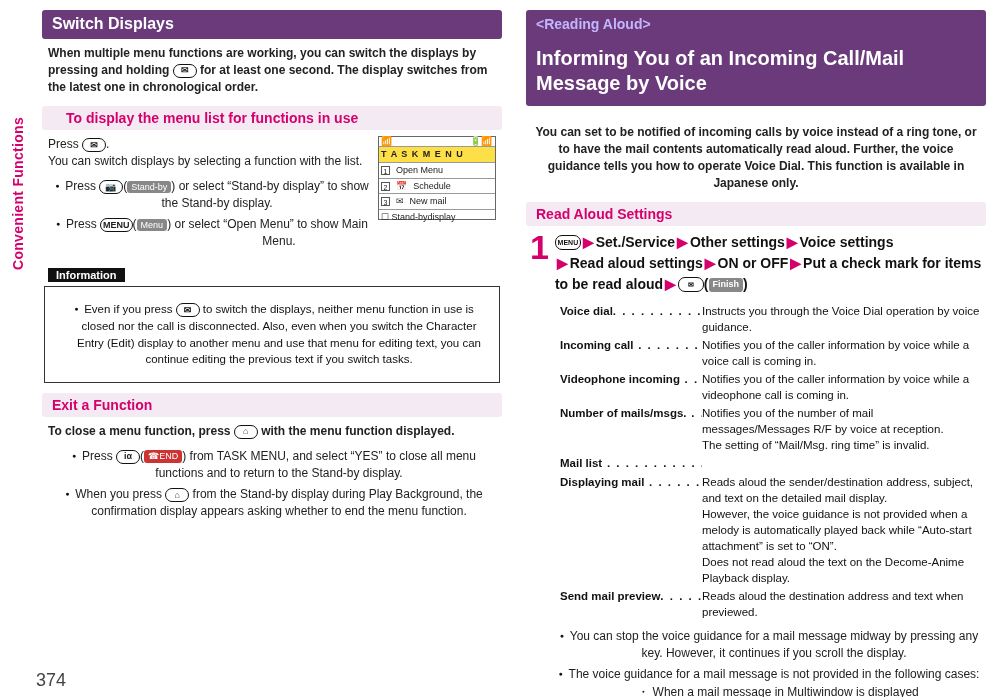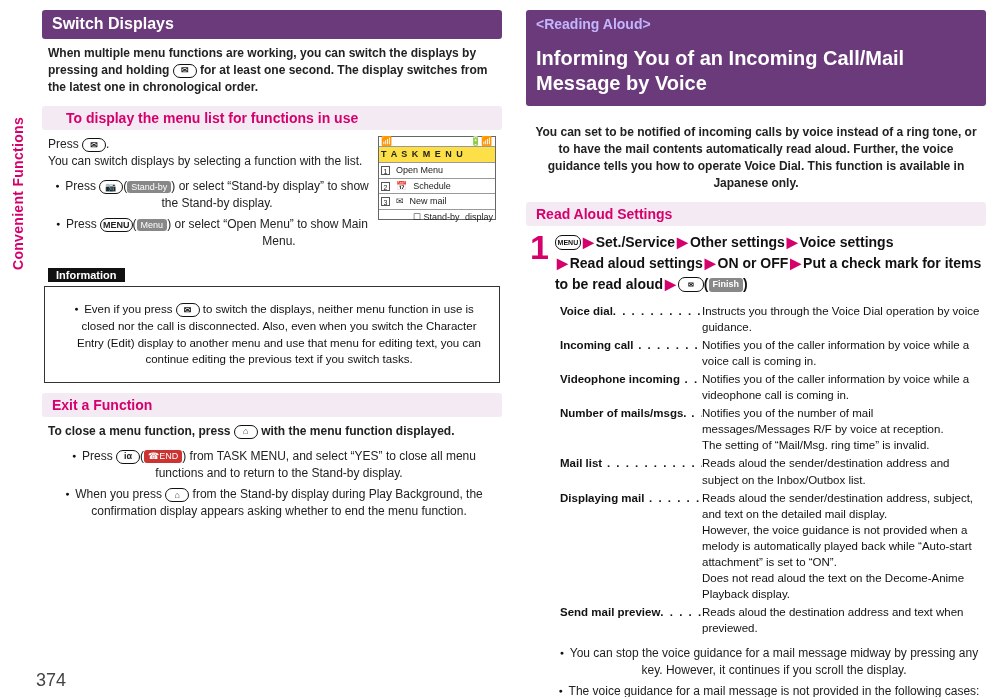--- a/index.html
+++ b/index.html
@@ -116,21 +116,21 @@
     float: right;
     width: 118px;
     height: 84px;
     border: 1px solid #666;
     margin: 0 0 4px 6px;
     background: #fff;
     font-size: 9px;
   }
   .phone-top { height: 10px; background: #fff; border-bottom:1px solid #999; display:flex; justify-content:space-between; padding:0 2px; align-items:center; }
   .phone-row { border-bottom: 1px solid #999; padding: 1px 2px; display:flex; gap:6px; align-items:center; }
-  .phone-footer { display:flex; justify-content:space-between; padding:1px 2px;margin-left:32px; }
+  .phone-footer { display:flex; padding:1px 2px; }
   .ph-num { display:inline-block; width:9px; height:9px; border:1px solid #555; font-size:7px; text-align:center; line-height:9px;}
 
   
   .step-one {
     display: flex;
     gap: 6px;
   }
   .step-num { color: #d6006c; font-size: 34px; font-weight: bold; line-height: 0.9; width: 24px; text-align: center; }
   .step-body { font-size: 14px; font-weight: bold; color: #111; line-height: 1.5; }
   .arrow { color: #d6006c; font-weight: bold; padding: 0 2px; }
@@ -244,21 +244,20 @@
         <div class="t-label"><b>Videophone incoming</b><span class="dots"> . . . .</span></div>
         <div class="t-desc" style="white-space: pre-line;">Notifies you of the caller information by voice while a videophone call is coming in.</div>
       </div>
       <div class="table-row">
         <div class="t-label"><b>Number of mails/msgs.</b><span class="dots"> . . .</span></div>
         <div class="t-desc" style="white-space: pre-line;">Notifies you of the number of mail messages/Messages R/F by voice at reception.
 The setting of “Mail/Msg. ring time” is invalid.</div>
       </div>
       <div class="table-row">
         <div class="t-label"><b>Mail list</b><span class="dots"> . . . . . . . . . . . . . . . . .</span></div>
-        <div class="t-desc" style="white-space: pre-line;">Reads aloud the sender/destination address and subject on the Inbox/Outbox list.</div>
       </div>
       <div class="table-row">
         <div class="t-label"><b>Displaying mail</b><span class="dots"> . . . . . . . . . .</span></div>
         <div class="t-desc" style="white-space: pre-line;">Reads aloud the sender/destination address, subject, and text on the detailed mail display.
 However, the voice guidance is not provided when a melody is automatically played back while “Auto-start attachment” is set to “ON”.
 Does not read aloud the text on the Decome-Anime Playback display.</div>
       </div>
       <div class="table-row">
         <div class="t-label"><b>Send mail preview</b><span class="dots">. . . . . . . .</span></div>
         <div class="t-desc" style="white-space: pre-line;">Reads aloud the destination address and text when previewed.</div>

